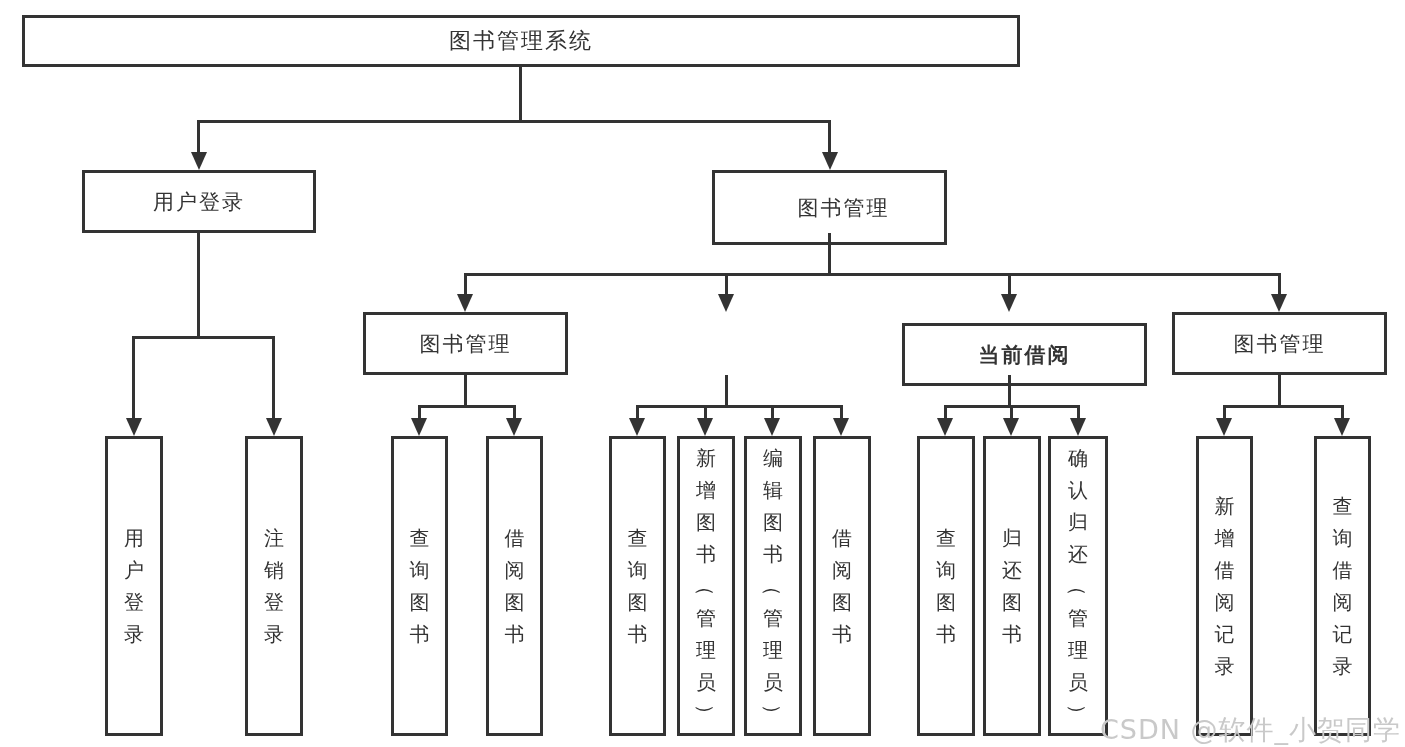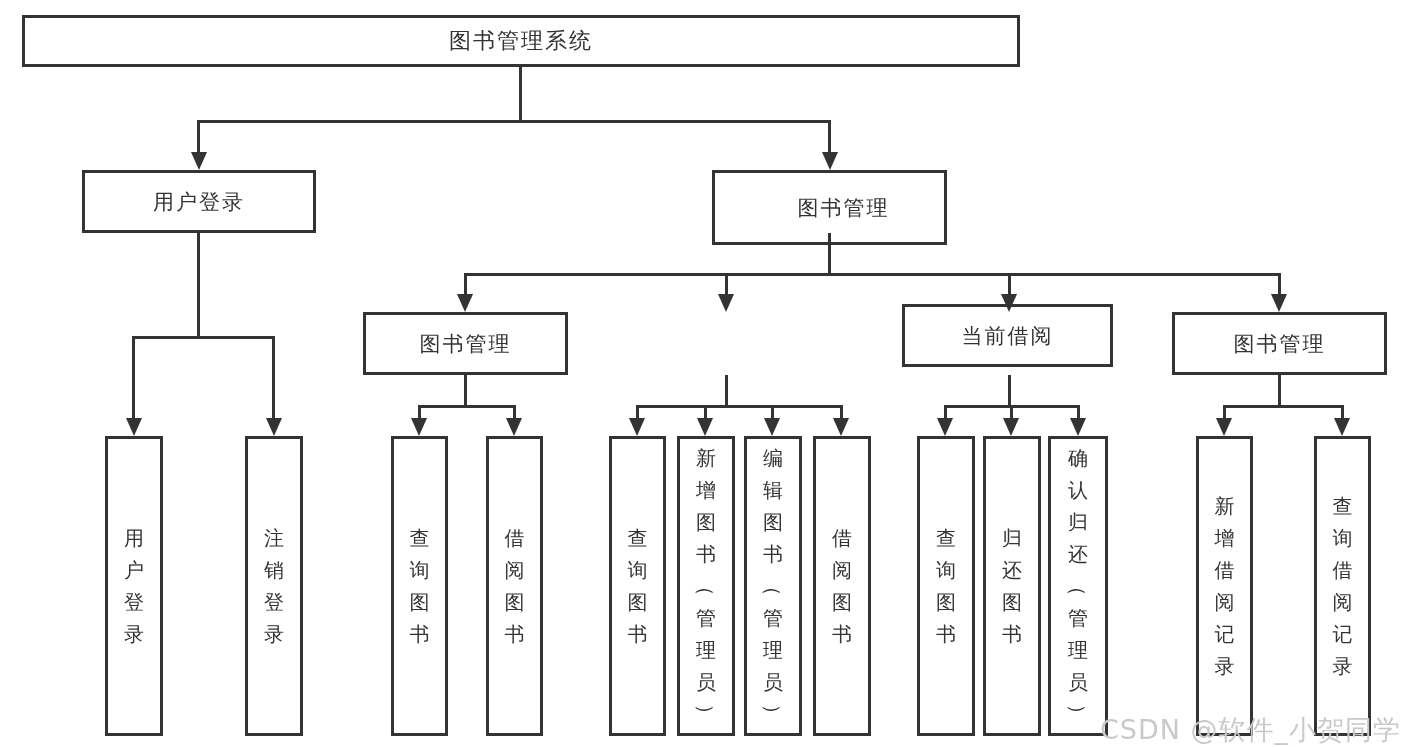--- a/index.html
+++ b/index.html
@@ -43,21 +43,21 @@
   <div class="node" style="left:82px; top:170px; width:234px; height:63px;">
     <span class="h-label">用户登录</span>
   </div>
   <div class="node" style="left:712px; top:170px; width:235px; height:75px;padding-left:28px;">
     <span class="h-label">图书管理</span>
   </div>
 
   <div class="node" style="left:363px; top:312px; width:205px; height:63px;">
     <span class="h-label">图书管理</span>
   </div>
-  <div class="node" style="left:902px; top:304px; width:211px; height:63px;">
+  <div class="node" style="left:902px; top:323px; width:245px; height:63px;font-weight:bold;">
     <span class="h-label">当前借阅</span>
   </div>
   <div class="node" style="left:1172px; top:312px; width:215px; height:63px;">
     <span class="h-label">图书管理</span>
   </div>
 
   <div class="node" style="left:105px; top:436px; width:58px; height:300px;">
     <div class="v-label">
         <span>用</span>
         <span>户</span>

